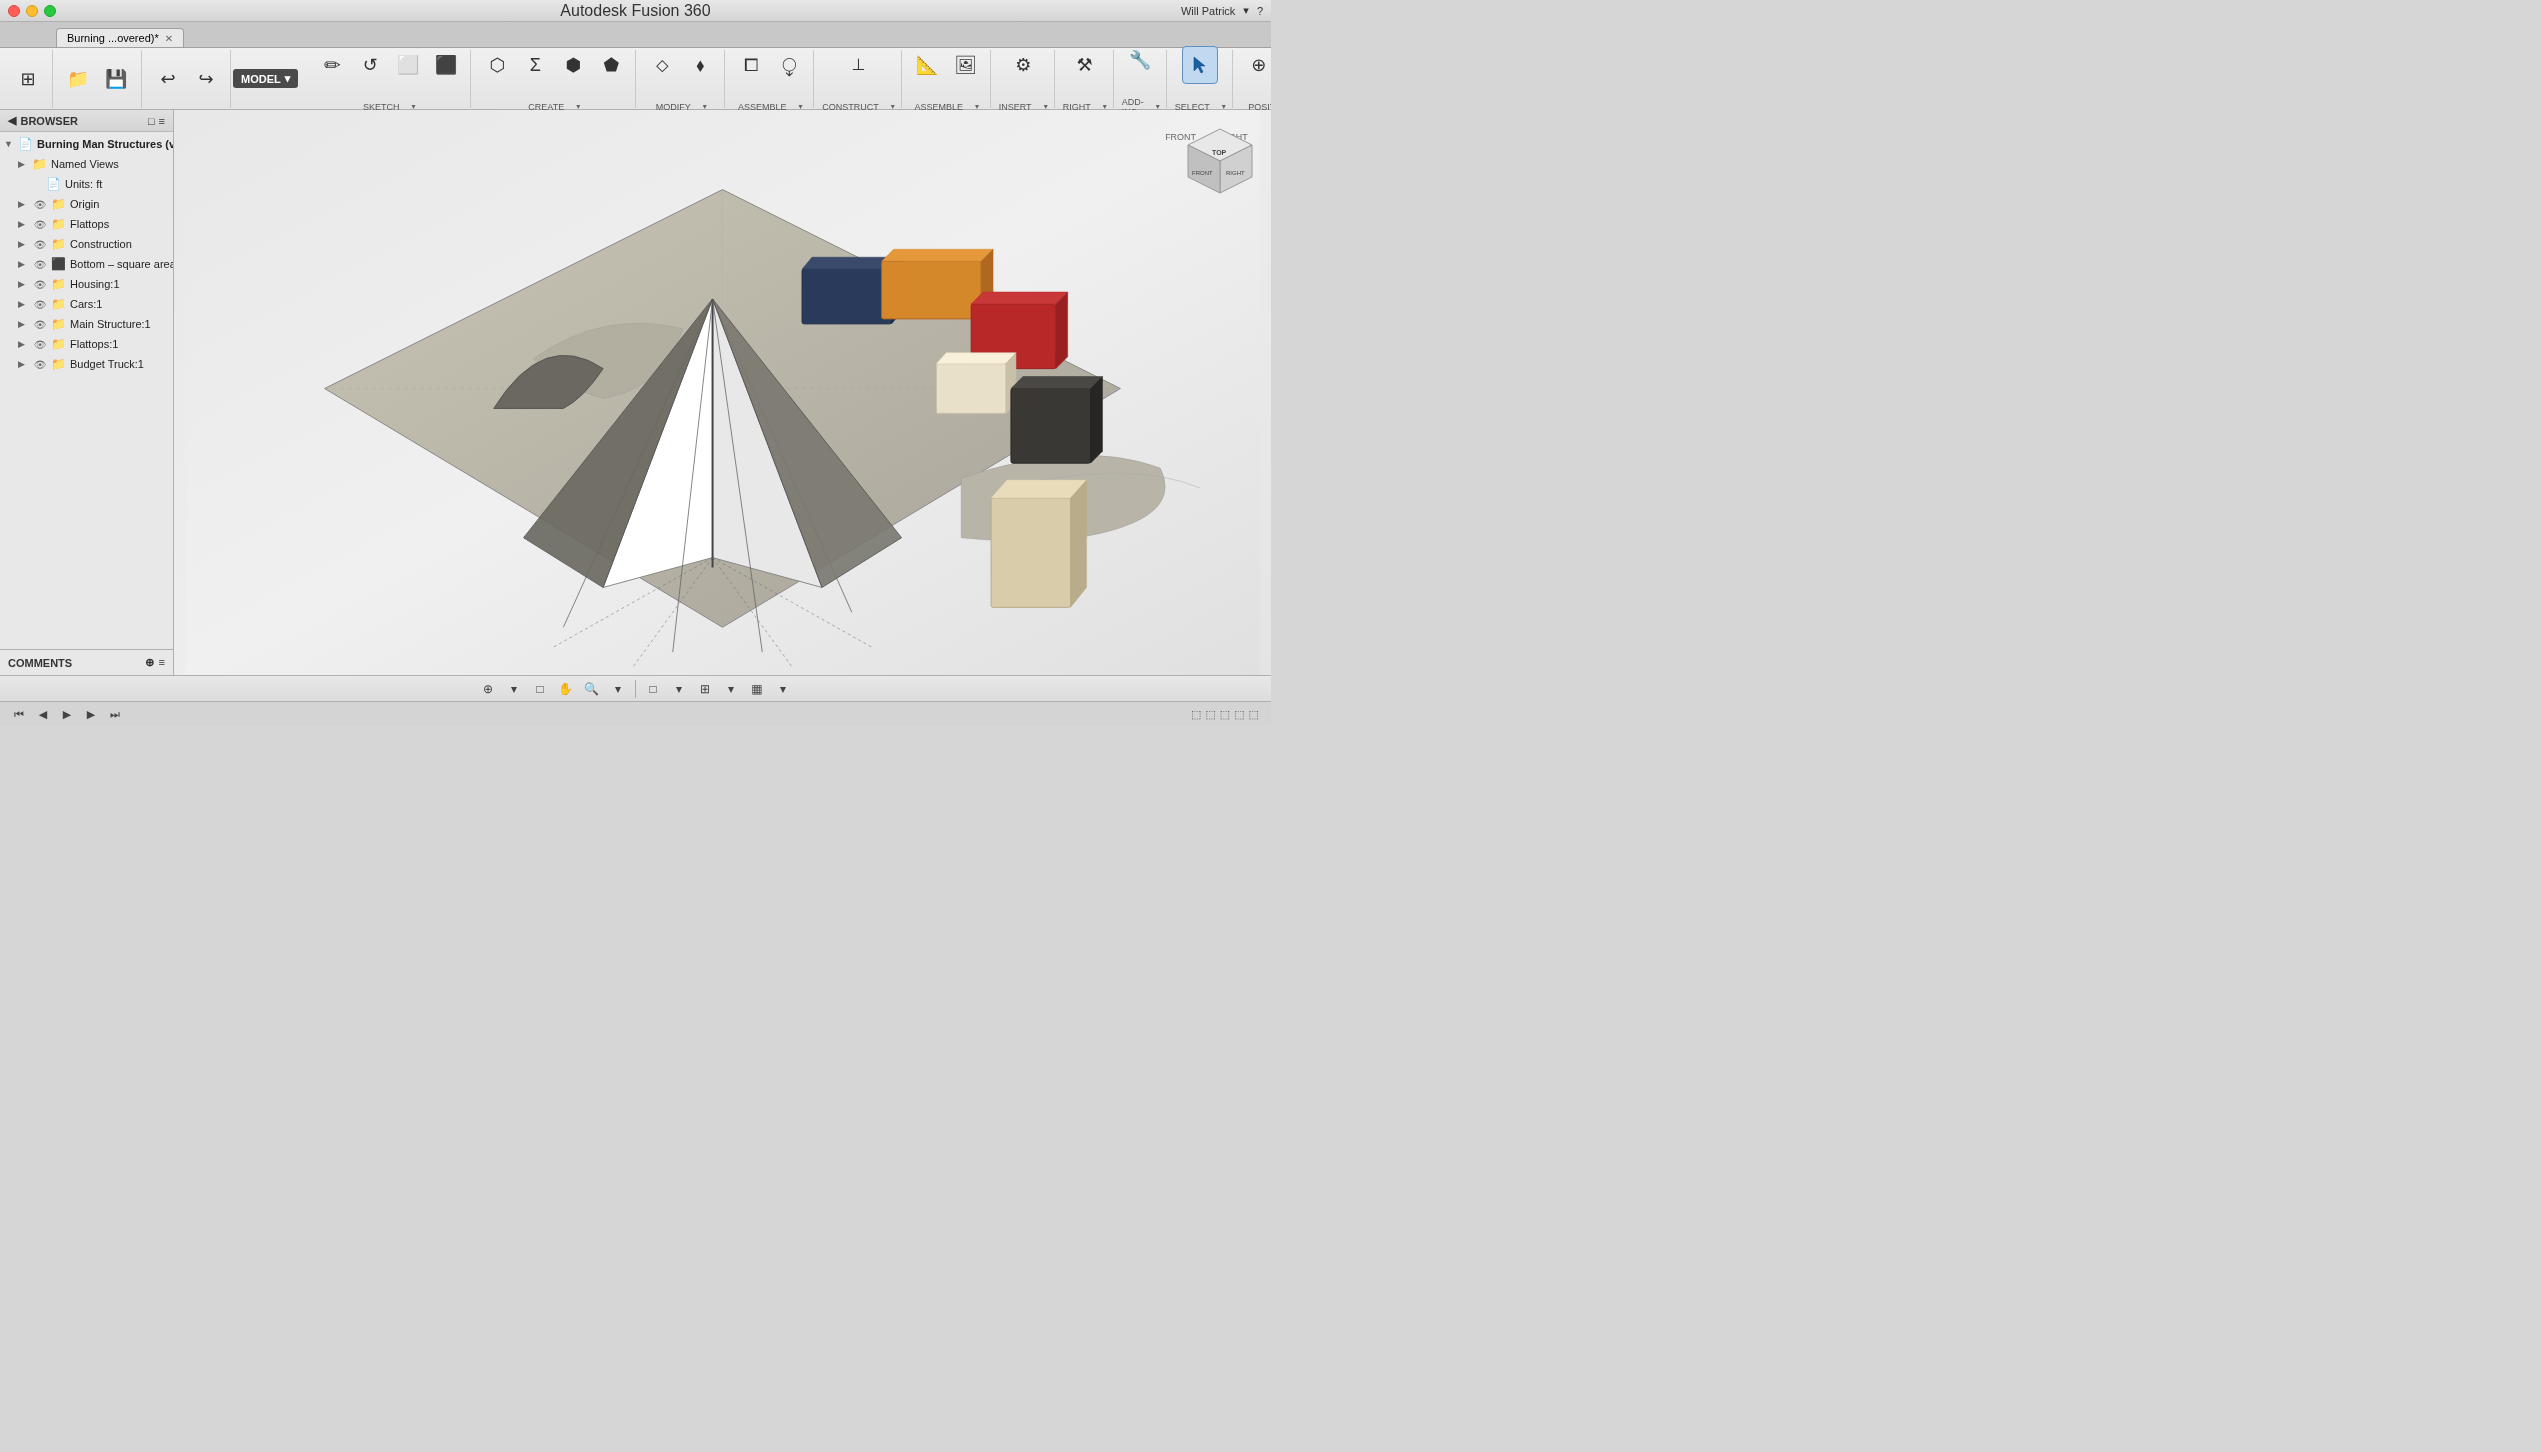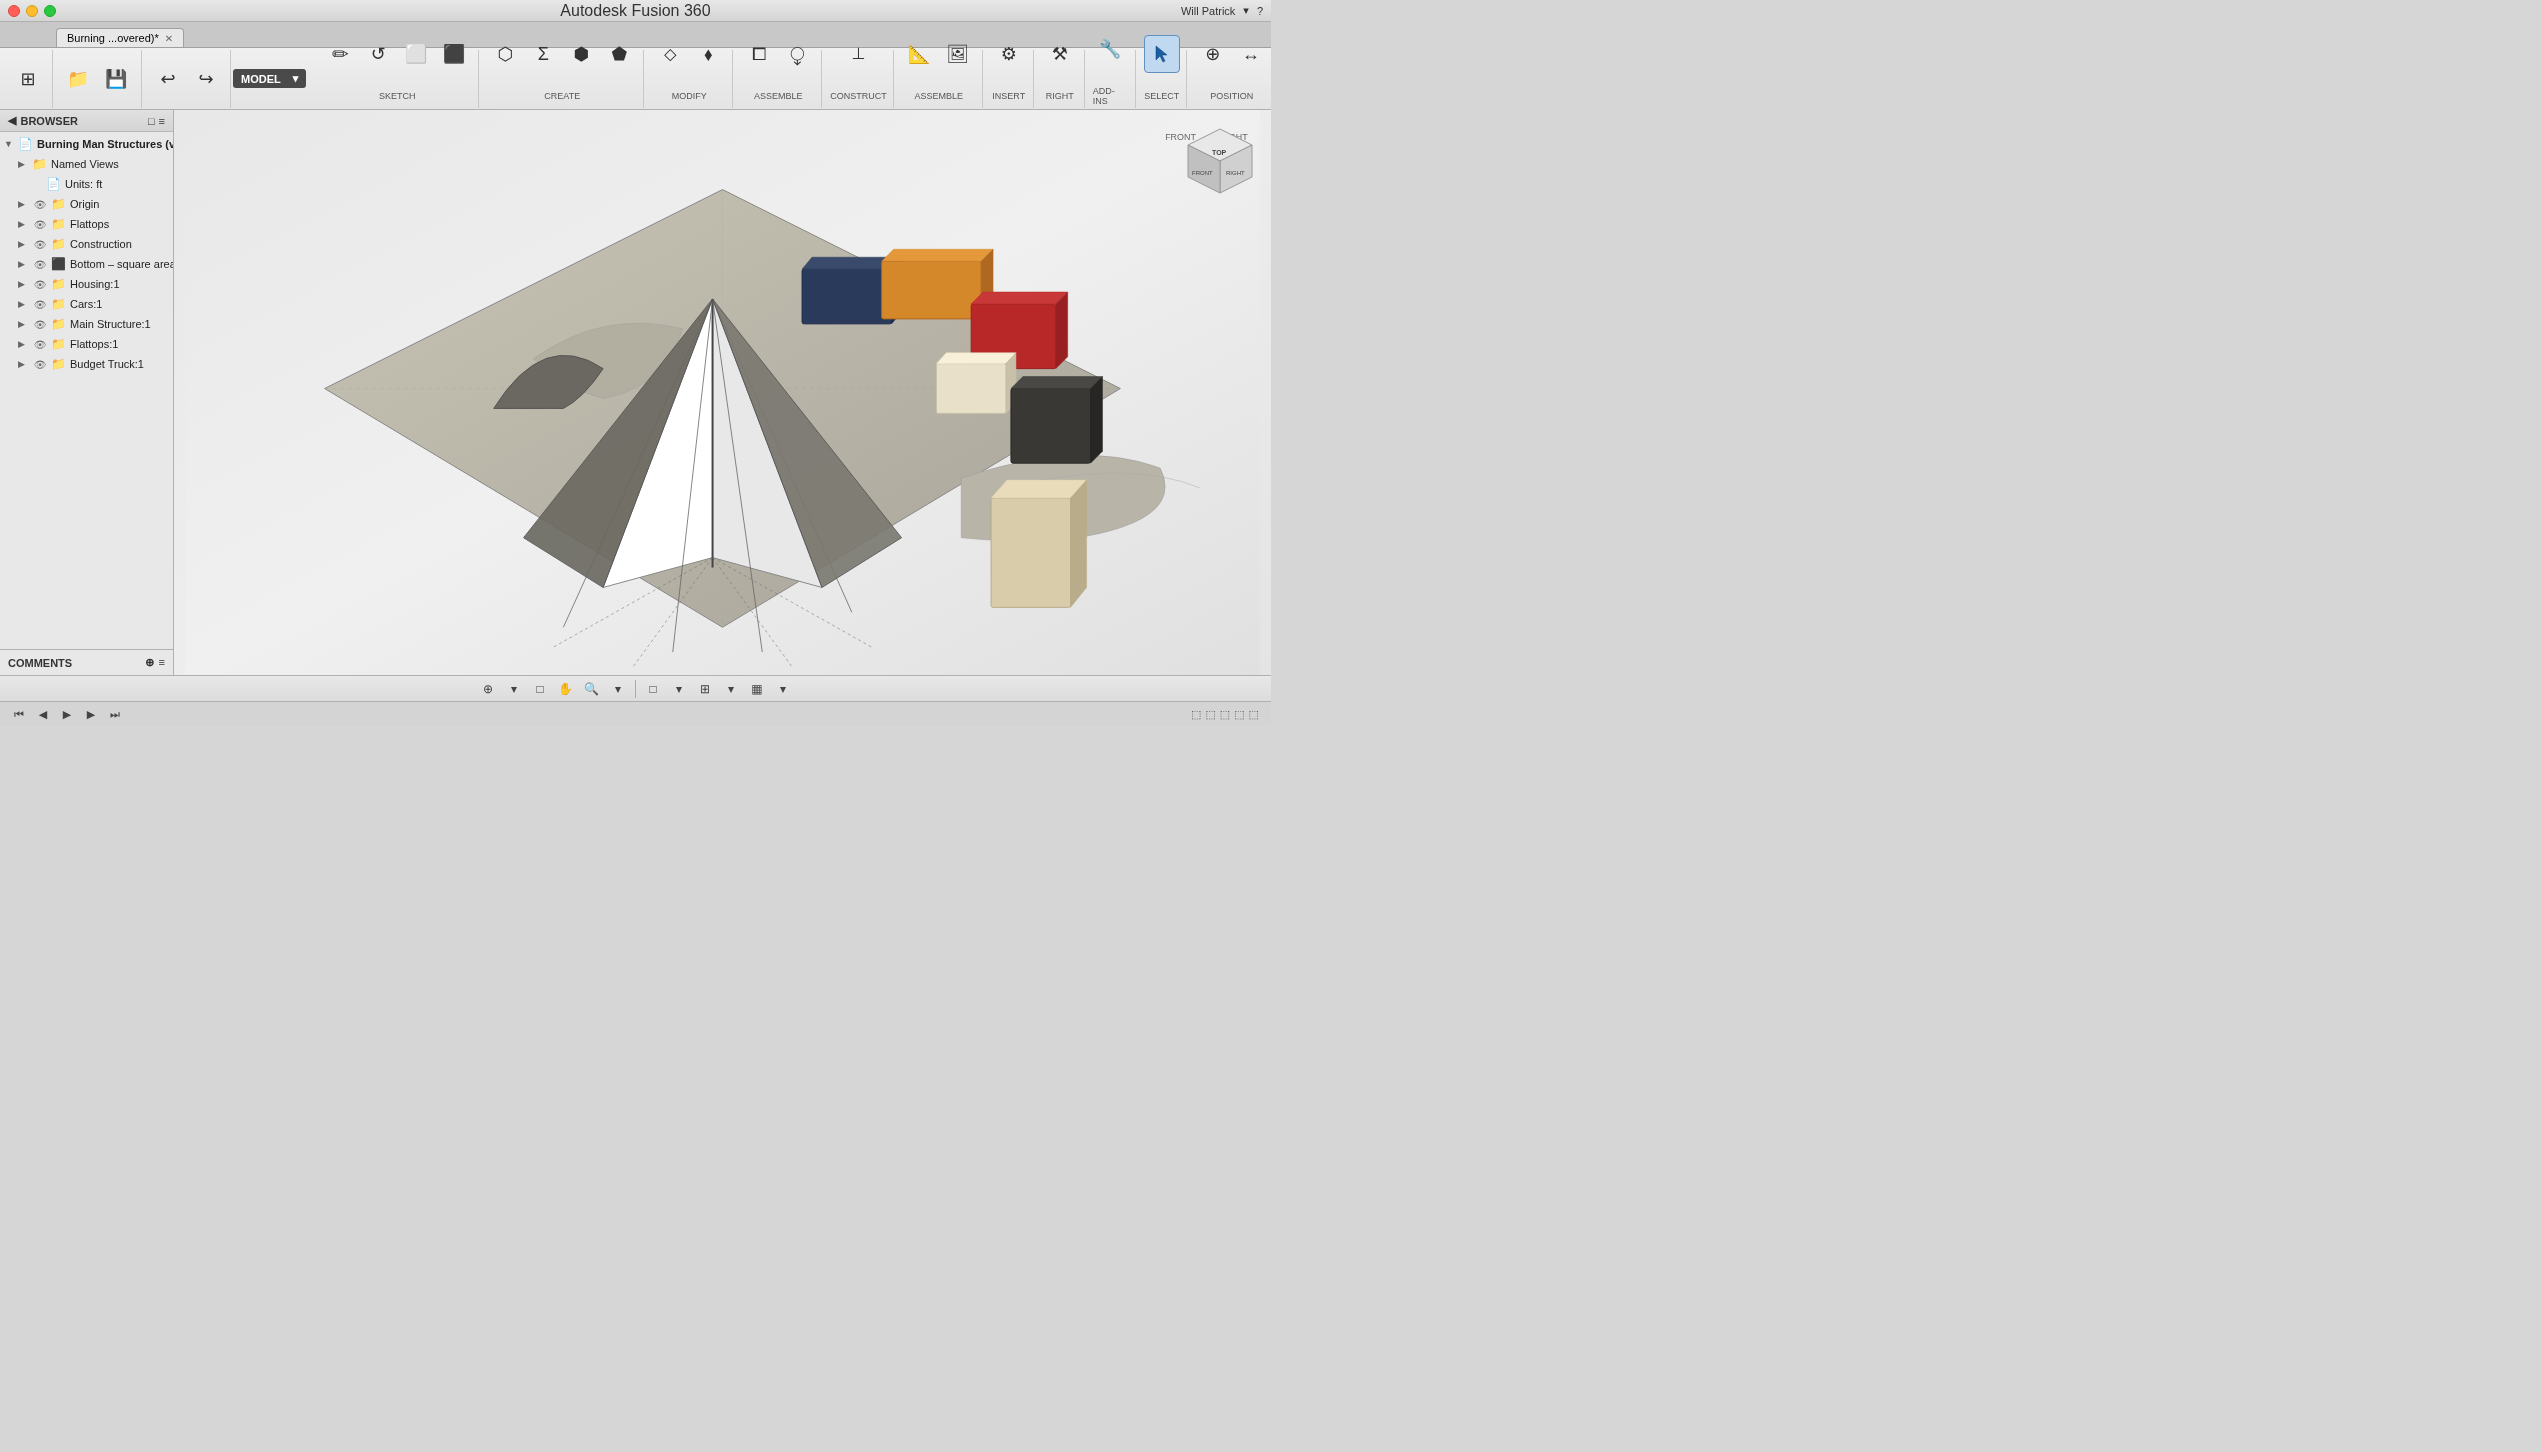--- a/index.html
+++ b/index.html
@@ -101,32 +101,31 @@
     }
     .tool-btn.active { background: #c0d8f0; border: 1px solid #6090c0; }
     .tool-btn .icon { font-size: 18px; line-height: 1; }
     .tool-label {
       font-size: 9px;
       color: #555;
       margin-top: 18px;
       display: flex;
       align-items: center;
       gap: 12px;
-      flex-direction: column;
     }
     .model-dropdown {
       background: #4a4a4a;
       color: white;
       padding: 3px 8px;
       border-radius: 3px;
       font-size: 11px;
       font-weight: bold;
       display: flex;
       align-items: center;
-      gap: 12px;
+      gap: 4px;
       cursor: pointer;
       margin-right: 8px;
     }
 
     
     #main {
       display: flex;
       height: calc(726px - 22px - 26px - 62px - 26px - 26px);
       
       height: 565px;

